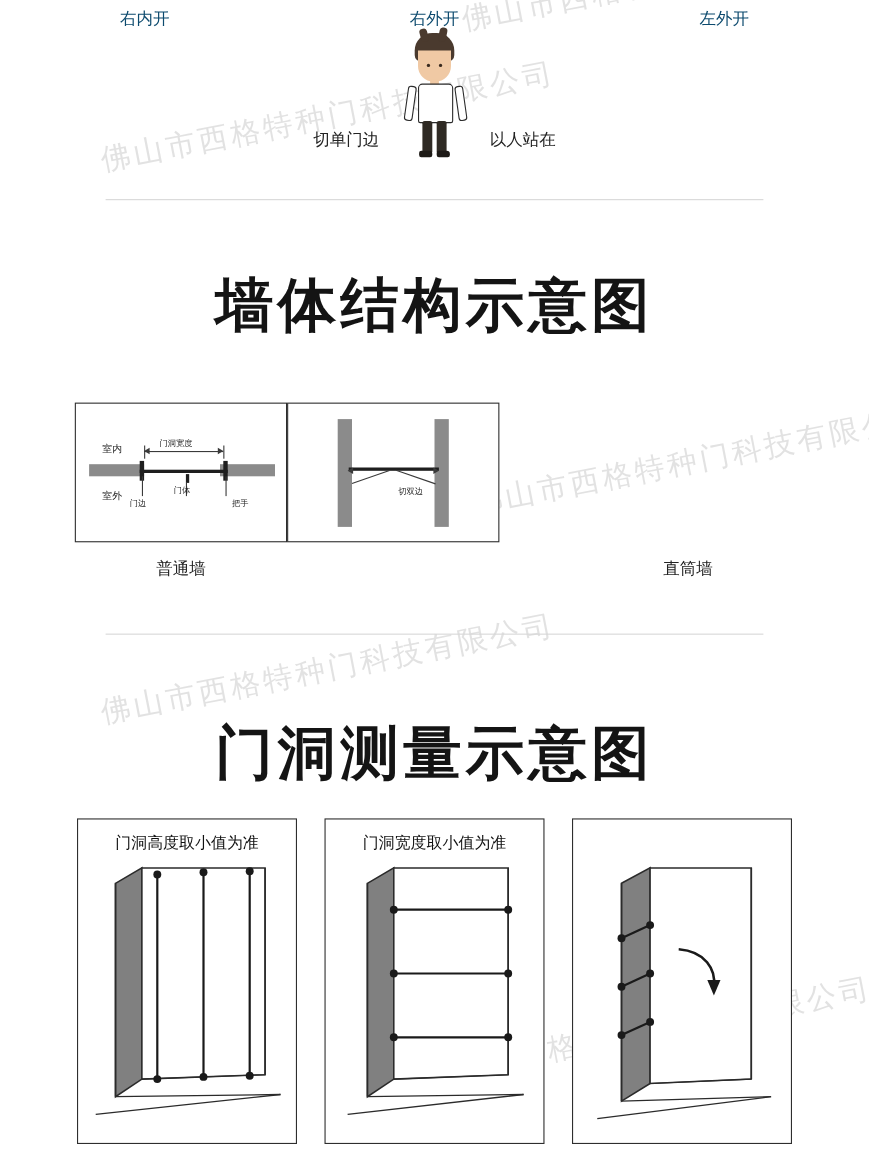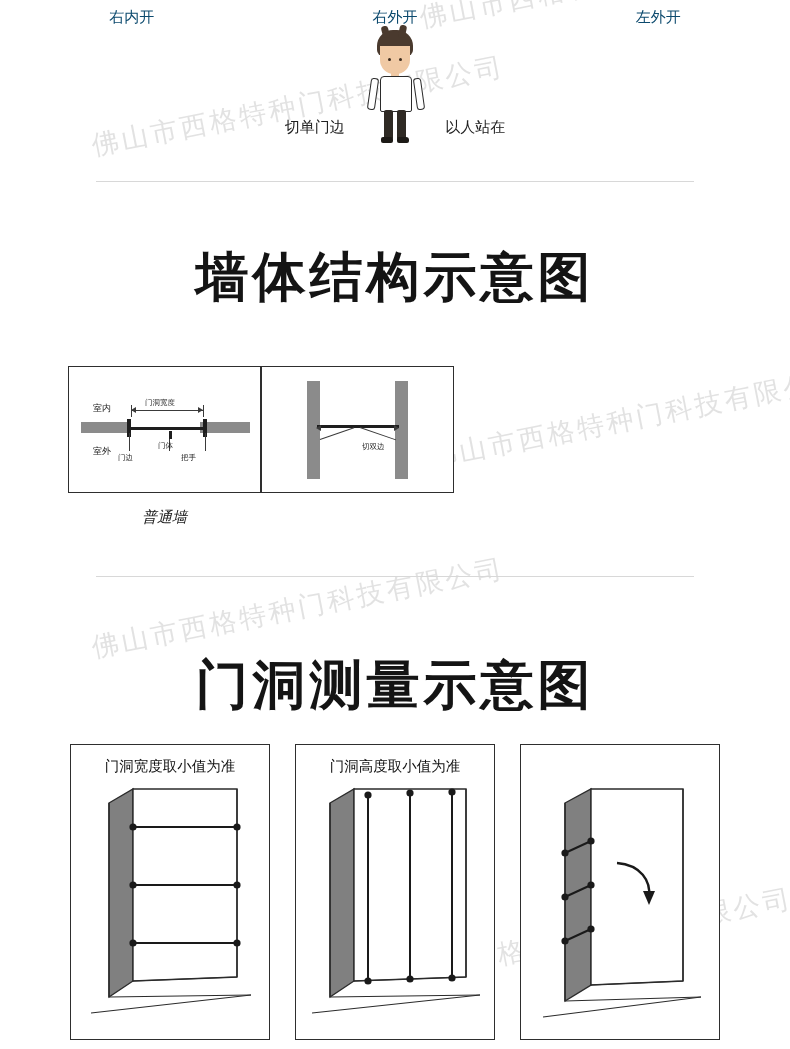--- a/index.html
+++ b/index.html
@@ -172,21 +172,20 @@
     position: relative;
     box-sizing: border-box;
   }
   .wall-caption {
     position: absolute;
     top: 508px;
     left: 68px;
     width: 654px;
     display: flex;
     justify-content: space-between;
-    font-style: italic;
   }
   .wall-caption div {
     width: 193px;
     text-align: center;
     font-size: 15px;
     color: #222;
   }
   .wseg { position: absolute; background: #8b8b8b; }
   .wline { position:absolute; background:#1e1e1e; }
   .wtext {
@@ -295,87 +294,88 @@
     <div class="wtext" style="left:76px; top:31px;">门洞宽度</div>
 
     <div class="wtext big" style="left:8px; top:35px;">室内</div>
     <div class="wtext big" style="left:8px; top:78px;">室外</div>
 
     <div class="tick" style="left:60px; top:66px; height:18px;"></div>
     <div class="tick" style="left:100px; top:72px; height:12px;"></div>
     <div class="tick" style="left:136px; top:66px; height:18px;"></div>
     <div class="wtext" style="left:49px; top:86px;">门边</div>
     <div class="wtext" style="left:89px; top:74px;">门体</div>
-    <div class="wtext" style="left:112px; top:86px;">把手</div>
+    <div class="wtext" style="left:142px; top:86px;">把手</div>
   </div>
 
   <div class="wall-box">
     <div class="wseg" style="left:45px; top:14px; width:13px; height:98px;"></div>
     <div class="wseg" style="left:133px; top:14px; width:13px; height:98px;"></div>
     <div class="wline" style="left:55px; top:58px; width:82px; height:3px;"></div>
     <div class="arrowline" style="left:58px; top:72px; width:36px; transform:rotate(-19deg); transform-origin:left center;"></div>
     <div class="arrowline" style="left:98px; top:60px; width:38px; transform:rotate(19deg); transform-origin:left center;"></div>
     <div class="arrowhead left" style="left:54px; top:58px;"></div>
     <div class="arrowhead right" style="left:132px; top:58px;"></div>
     <div class="wtext" style="left:80px; top:75px;margin-left:20px;">切双边</div>
   </div>
 
 </div>
 
 <div class="wall-caption">
   <div>普通墙</div>
+  <div>直筒墙</div>
 </div>
 
 <div class="divider d2"></div>
 
 <div class="section-title t2">门洞测量示意图</div>
 
 <div class="meas-row">
+
+  <div class="meas-box">
+    <div class="meas-title">门洞高度取小值为准</div>
+    <svg class="meas-svg" width="200" height="296" viewBox="0 0 200 296">
+      <polygon points="34,58 58,44 58,236 34,252" fill="#808080" stroke="#2b2b2b" stroke-width="1.4"></polygon>
+      <polygon points="58,44 170,44 170,232 58,236" fill="#ffffff" stroke="#2b2b2b" stroke-width="1.4"></polygon>
+      <line x1="34" y1="58" x2="34" y2="252" stroke="#2b2b2b" stroke-width="1.4"></line>
+      <line x1="170" y1="44" x2="170" y2="232" stroke="#2b2b2b" stroke-width="1.4"></line>
+      <line x1="16" y1="268" x2="184" y2="250" stroke="#2b2b2b" stroke-width="1.2"></line>
+      <line x1="34" y1="252" x2="184" y2="250" stroke="#2b2b2b" stroke-width="1.2"></line>
+      <line x1="58" y1="236" x2="170" y2="232" stroke="#2b2b2b" stroke-width="1"></line>
+      <line x1="72" y1="48" x2="72" y2="236" stroke="#1a1a1a" stroke-width="2"></line>
+      <line x1="114" y1="46" x2="114" y2="234" stroke="#1a1a1a" stroke-width="2"></line>
+      <line x1="156" y1="45" x2="156" y2="233" stroke="#1a1a1a" stroke-width="2"></line>
+      <circle cx="72" cy="50" r="3.6" fill="#1a1a1a"></circle>
+        <circle cx="72" cy="236" r="3.6" fill="#1a1a1a"></circle>
+      <circle cx="114" cy="48" r="3.6" fill="#1a1a1a"></circle>
+        <circle cx="114" cy="234" r="3.6" fill="#1a1a1a"></circle>
+      <circle cx="156" cy="47" r="3.6" fill="#1a1a1a"></circle>
+        <circle cx="156" cy="233" r="3.6" fill="#1a1a1a"></circle>
+    </svg>
+  </div>
 
   <div class="meas-box">
     <div class="meas-title">门洞宽度取小值为准</div>
     <svg class="meas-svg" width="200" height="296" viewBox="0 0 200 296">
       <polygon points="38,58 62,44 62,236 38,252" fill="#808080" stroke="#2b2b2b" stroke-width="1.4"></polygon>
       <polygon points="62,44 166,44 166,232 62,236" fill="#ffffff" stroke="#2b2b2b" stroke-width="1.4"></polygon>
       <line x1="38" y1="58" x2="38" y2="252" stroke="#2b2b2b" stroke-width="1.4"></line>
       <line x1="166" y1="44" x2="166" y2="232" stroke="#2b2b2b" stroke-width="1.4"></line>
       <line x1="20" y1="268" x2="180" y2="250" stroke="#2b2b2b" stroke-width="1.2"></line>
       <line x1="38" y1="252" x2="180" y2="250" stroke="#2b2b2b" stroke-width="1.2"></line>
       <line x1="62" y1="236" x2="166" y2="232" stroke="#2b2b2b" stroke-width="1"></line>
       <line x1="62" y1="82" x2="166" y2="82" stroke="#1a1a1a" stroke-width="2"></line>
       <line x1="62" y1="140" x2="166" y2="140" stroke="#1a1a1a" stroke-width="2"></line>
       <line x1="62" y1="198" x2="166" y2="198" stroke="#1a1a1a" stroke-width="2"></line>
       <circle cx="62" cy="82" r="3.6" fill="#1a1a1a"></circle>
         <circle cx="166" cy="82" r="3.6" fill="#1a1a1a"></circle>
       <circle cx="62" cy="140" r="3.6" fill="#1a1a1a"></circle>
         <circle cx="166" cy="140" r="3.6" fill="#1a1a1a"></circle>
       <circle cx="62" cy="198" r="3.6" fill="#1a1a1a"></circle>
         <circle cx="166" cy="198" r="3.6" fill="#1a1a1a"></circle>
-    </svg>
-  </div>
-
-  <div class="meas-box">
-    <div class="meas-title">门洞高度取小值为准</div>
-    <svg class="meas-svg" width="200" height="296" viewBox="0 0 200 296">
-      <polygon points="34,58 58,44 58,236 34,252" fill="#808080" stroke="#2b2b2b" stroke-width="1.4"></polygon>
-      <polygon points="58,44 170,44 170,232 58,236" fill="#ffffff" stroke="#2b2b2b" stroke-width="1.4"></polygon>
-      <line x1="34" y1="58" x2="34" y2="252" stroke="#2b2b2b" stroke-width="1.4"></line>
-      <line x1="170" y1="44" x2="170" y2="232" stroke="#2b2b2b" stroke-width="1.4"></line>
-      <line x1="16" y1="268" x2="184" y2="250" stroke="#2b2b2b" stroke-width="1.2"></line>
-      <line x1="34" y1="252" x2="184" y2="250" stroke="#2b2b2b" stroke-width="1.2"></line>
-      <line x1="58" y1="236" x2="170" y2="232" stroke="#2b2b2b" stroke-width="1"></line>
-      <line x1="72" y1="48" x2="72" y2="236" stroke="#1a1a1a" stroke-width="2"></line>
-      <line x1="114" y1="46" x2="114" y2="234" stroke="#1a1a1a" stroke-width="2"></line>
-      <line x1="156" y1="45" x2="156" y2="233" stroke="#1a1a1a" stroke-width="2"></line>
-      <circle cx="72" cy="50" r="3.6" fill="#1a1a1a"></circle>
-        <circle cx="72" cy="236" r="3.6" fill="#1a1a1a"></circle>
-      <circle cx="114" cy="48" r="3.6" fill="#1a1a1a"></circle>
-        <circle cx="114" cy="234" r="3.6" fill="#1a1a1a"></circle>
-      <circle cx="156" cy="47" r="3.6" fill="#1a1a1a"></circle>
-        <circle cx="156" cy="233" r="3.6" fill="#1a1a1a"></circle>
     </svg>
   </div>
 
   <div class="meas-box">
     <svg class="meas-svg" width="200" height="296" viewBox="0 0 200 296">
       <polygon points="44,58 70,44 70,240 44,256" fill="#808080" stroke="#2b2b2b" stroke-width="1.4"></polygon>
       <polygon points="70,44 162,44 162,236 70,240" fill="#ffffff" stroke="#2b2b2b" stroke-width="1.4"></polygon>
       <line x1="44" y1="58" x2="44" y2="256" stroke="#2b2b2b" stroke-width="1.4"></line>
       <line x1="162" y1="44" x2="162" y2="236" stroke="#2b2b2b" stroke-width="1.4"></line>
       <line x1="22" y1="272" x2="180" y2="252" stroke="#2b2b2b" stroke-width="1.2"></line>

